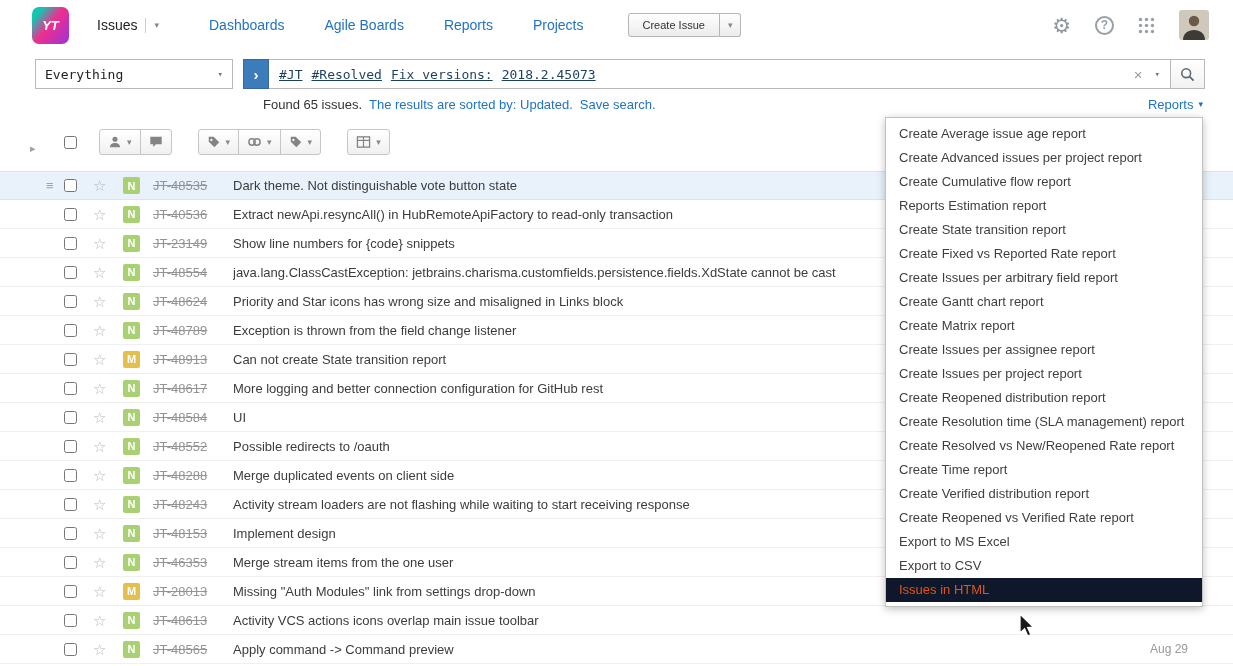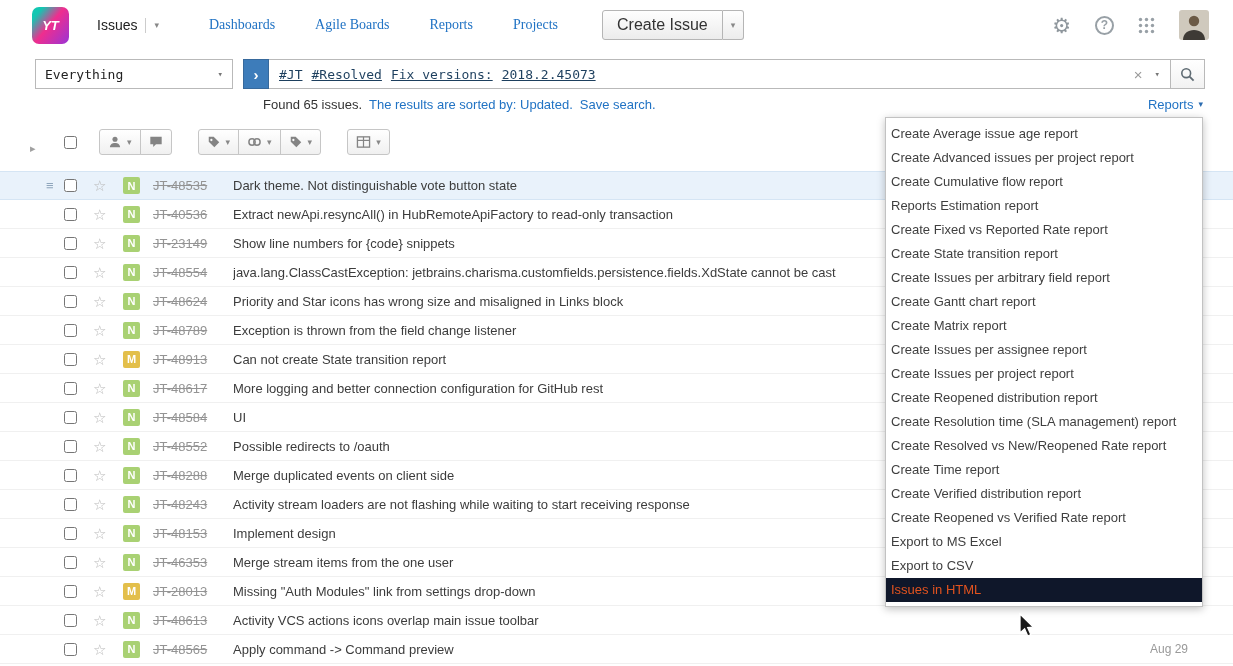--- a/index.html
+++ b/index.html
@@ -13,26 +13,26 @@
   .navbar { display:flex; align-items:center; height:50px; padding:0 24px 0 32px; background:#fff; }
   .logo {
     width:37px; height:37px; border-radius:7px; flex:0 0 auto;
     background: linear-gradient(130deg,#12c7b2 0%, #12c7b2 16%, #ef2e8e 48%, #9a34d6 100%);
     display:flex; align-items:center; justify-content:center;
     color:#fff; font-weight:bold; font-style:italic; font-size:13px;
   }
   .nav-current { margin-left:28px; display:flex; align-items:center; color:#222; font-size:14px; cursor:pointer; }
   .nav-divider { width:1px; height:15px; background:#ccc; margin:0 8px; }
   .caret { font-size:9px; color:#888; line-height:1; }
-  .nav-links { display:flex; gap:40px; margin-left:50px;font-family:Liberation Serif, serif; }
+  .nav-links { display:flex; gap:40px; margin-left:50px; }
   .nav-link { color:#2173c4; font-size:14px; cursor:pointer; text-decoration:none; }
   .create-group { margin-left:44px; display:flex; }
   .create-btn {
     border:1px solid #b5b5b5; background:linear-gradient(#fefefe,#ececec);
-    padding:5px 14px; border-radius:3px 0 0 3px; font-size:16px; color:#333; cursor:pointer;
+    padding:5px 14px; border-radius:3px 0 0 3px; font-size:11px; color:#333; cursor:pointer;
   }
   .create-caret {
     border:1px solid #b5b5b5; border-left:none; background:linear-gradient(#fefefe,#ececec);
     padding:0 8px; border-radius:0 3px 3px 0; display:flex; align-items:center; cursor:pointer;
   }
   .nav-right { margin-left:auto; display:flex; align-items:center; gap:24px; }
   .gear-glyph { font-size:21px; color:#8f979d; line-height:1; cursor:pointer; }
   .help-circle {
     width:19px; height:19px; border:2px solid #98a0a6; border-radius:50%;
     display:flex; align-items:center; justify-content:center;
@@ -112,21 +112,21 @@
   .badge-m { background:#e3bf4b; }
   .issue-id { width:80px; color:#949494; text-decoration:line-through; flex:0 0 auto; }
   .issue-summary { flex:1; color:#3c3c3c; white-space:nowrap; overflow:hidden; }
   .issue-date { width:100px; padding-right:45px; text-align:right; color:#999; font-size:12px; flex:0 0 auto; }
 
   
   .reports-menu {
     position:absolute; left:885px; top:117px; width:318px; z-index:20;
     background:#fff; border:1px solid #c2c2c2; box-shadow:0 2px 8px rgba(0,0,0,.25); padding:4px 0;
   }
-  .menu-item { height:24px; line-height:24px; padding:0 5px; font-size:13px; color:#3f3f3f; white-space:nowrap; cursor:pointer; }
+  .menu-item { height:24px; line-height:24px; padding:0 13px; font-size:13px; color:#3f3f3f; white-space:nowrap; cursor:pointer; }
   .menu-item.highlighted { background:#0f172a; color:#e2531f; }
 
   
   .mouse-cursor { position:absolute; left:1015px; top:612px; z-index:30; pointer-events:none; }
 </style>
 </head>
 <body>
 
 <div class="navbar">
   <div class="logo">
@@ -452,23 +452,23 @@
 <div class="reports-menu" id="reportsMenu">
   <div class="menu-item">Create Average issue age report</div>
 
 
   <div class="menu-item">Create Advanced issues per project report</div>
 
   <div class="menu-item">Create Cumulative flow report</div>
 
   <div class="menu-item">Reports Estimation report</div>
 
+  <div class="menu-item">Create State transition report</div>
+
   <div class="menu-item">Create Fixed vs Reported Rate report</div>
-
-  <div class="menu-item">Create State transition report</div>
 
   <div class="menu-item">Create Issues per arbitrary field report</div>
 
   <div class="menu-item">Create Gantt chart report</div>
 
   <div class="menu-item">Create Matrix report</div>
 
   <div class="menu-item">Create Issues per assignee report</div>
 
   <div class="menu-item">Create Issues per project report</div>

